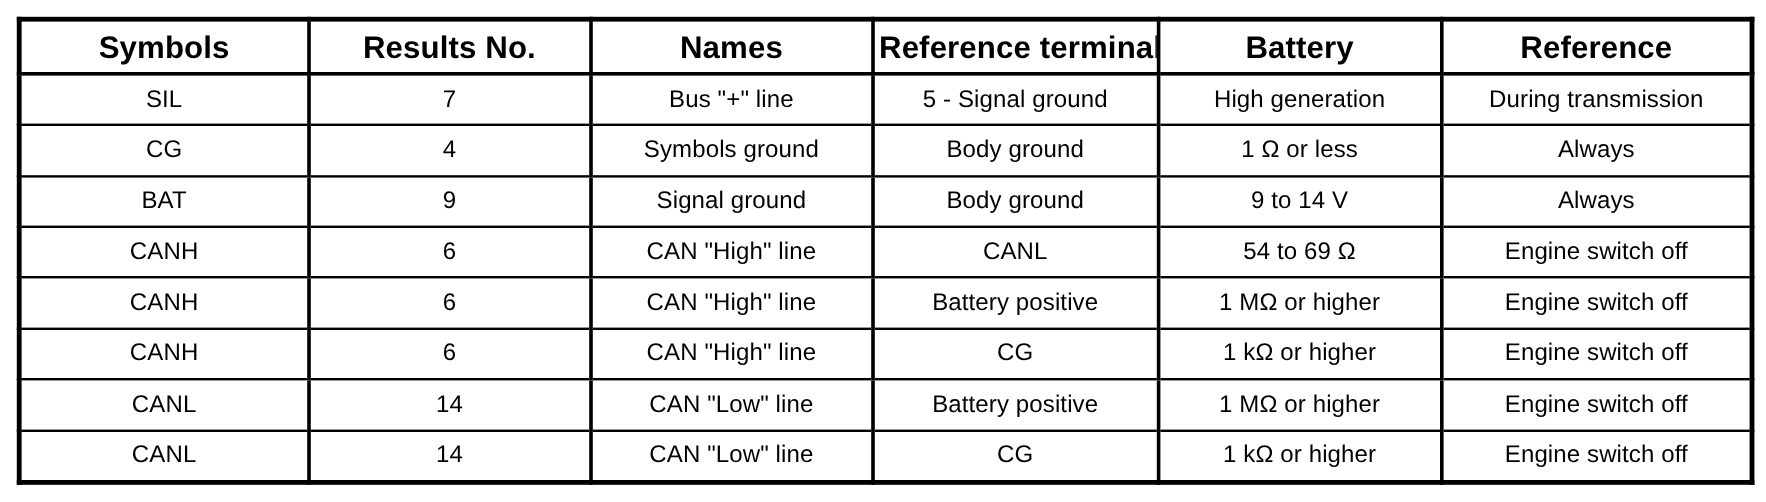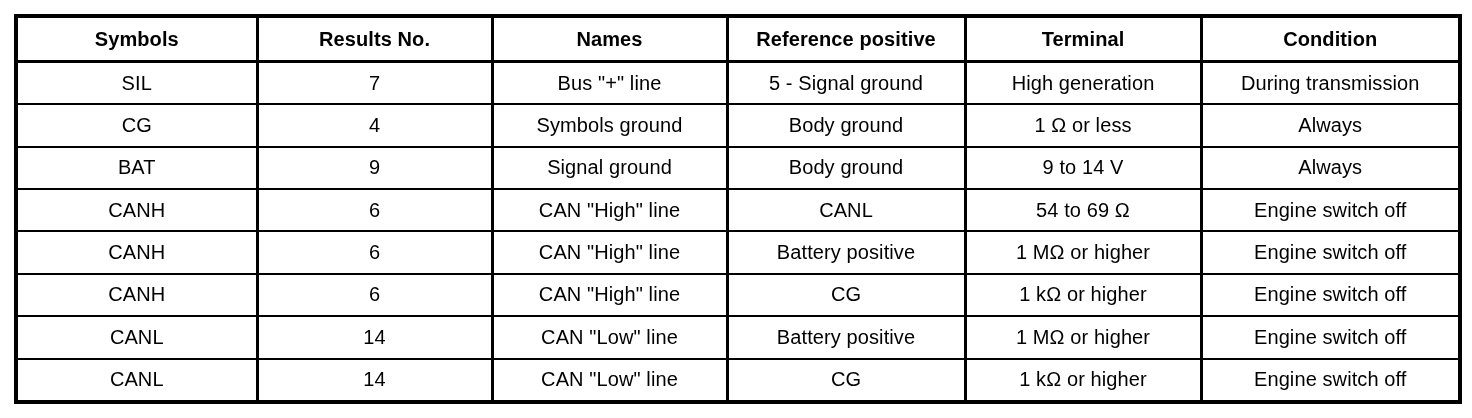--- a/index.html
+++ b/index.html
@@ -44,21 +44,21 @@
     padding: 0 4px;
     border-left: 3px solid #000000;
     border-right: 3px solid #000000;
     border-top: 2px solid #000000;
     border-bottom: 2px solid #000000;
     white-space: nowrap;
     overflow: hidden;
   }
   table.spec-table thead th {
     font-weight: bold;
-    font-size: 20px;
+    font-size: 26px;
     height: 42px;
     letter-spacing: 0.1px;
     border-bottom: 3px solid #000000;
   }
   table.spec-table thead tr.header-rule th {
     height: 0;
     padding: 0;
     border-top: 3px solid #000000;
     border-bottom: 0;
     line-height: 0;
@@ -85,23 +85,23 @@
         <col class="c2">
         <col class="c3">
         <col class="c4">
         <col class="c5">
     </colgroup>
     <thead>
       <tr>
         <th>Symbols</th>
         <th>Results No.</th>
         <th>Names</th>
-        <th>Reference positive</th>
-        <th>Terminal</th>
-        <th>Condition</th>
+        <th>Reference terminal</th>
+        <th>Battery</th>
+        <th>Reference</th>
       </tr>
       <tr class="header-rule">
         <th></th>
         <th></th>
         <th></th>
         <th></th>
         <th></th>
         <th></th>
       </tr>
     </thead>

